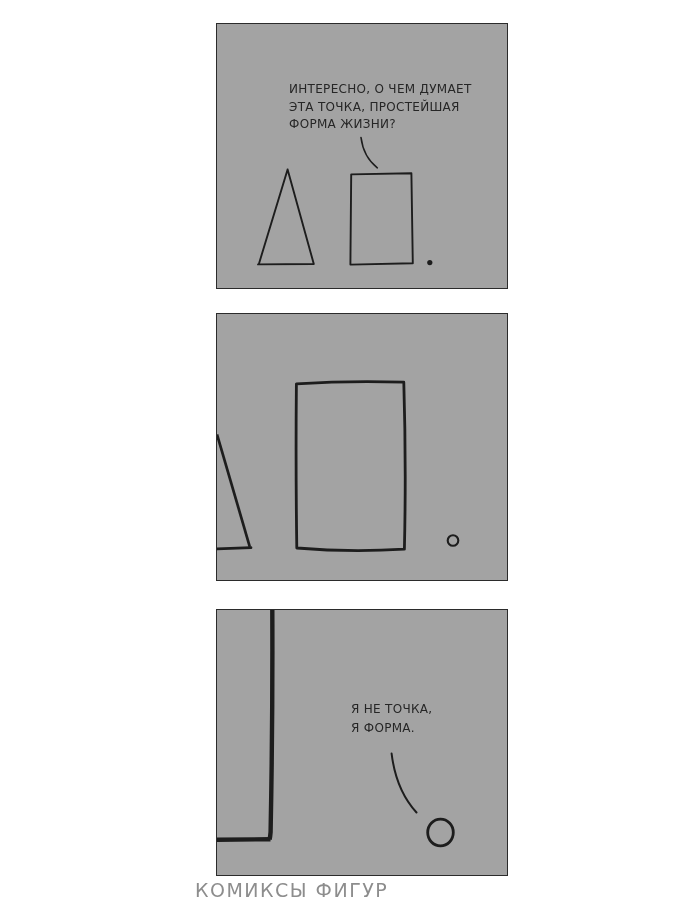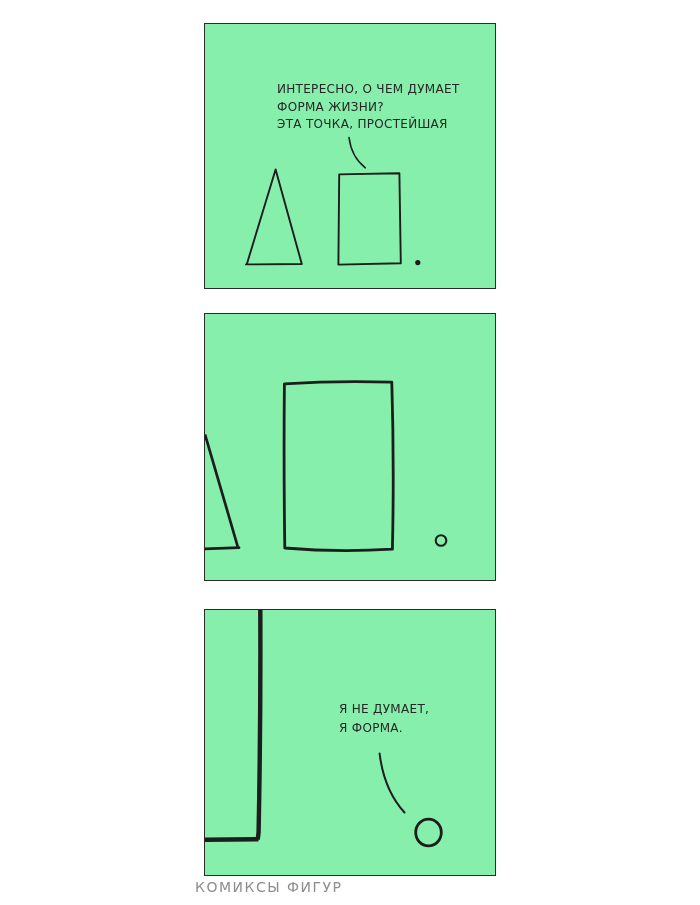--- a/index.html
+++ b/index.html
@@ -9,57 +9,57 @@
     font-family: "DejaVu Sans", sans-serif;
     overflow: hidden;
   }
   .page {
     position: relative;
     width: 700px; height: 905px;
     background: #ffffff;
   }
   .panel {
     position: absolute;
-    left: 204px;
+    left: 216px;
     width: 290px;
     border: 1.5px solid #2b2b2b;
-    background: #86efac;
+    background: #a3a3a3;
   }
   .panel svg { position: absolute; left: 0; top: 0; display: block; }
   #panel1 { top: 23px;  height: 264px; }
   #panel2 { top: 313px; height: 266px; }
   #panel3 { top: 609px; height: 265px; }
   .speech {
     position: absolute;
     color: #262626;
     font-size: 12px;
     letter-spacing: 0.3px;
     white-space: nowrap;
   }
   .speech.p1 { left: 72px; top: 57px; line-height: 17.5px; }
   .speech.p3 { left: 134px; top: 90px; line-height: 19px; }
   .caption {
     position: absolute;
     left: 195px; top: 879px;
     color: #8d8d8d;
-    font-size: 14px;
+    font-size: 19px;
     letter-spacing: 1.5px;
     white-space: nowrap;
   }
 </style>
 </head>
 <body>
 
 <div class="page">
 
   <section class="panel" id="panel1">
     <div class="speech p1">
       <div>ИНТЕРЕСНО, О ЧЕМ ДУМАЕТ</div>
+      <div>ЭТА ТОЧКА, ПРОСТЕЙШАЯ</div>
       <div>ФОРМА ЖИЗНИ?</div>
-      <div>ЭТА ТОЧКА, ПРОСТЕЙШАЯ</div>
     </div>
     <svg width="290" height="264" viewBox="0 0 290 264">
       <path d="M 70.5 145.5 L 42.5 220 L 41.5 239.8 L 96.5 240.2 L 70.5 145.5 Z" fill="none" stroke="#1d1d1d" stroke-width="1.9" stroke-linejoin="round" transform="translate(0,0)" visibility="hidden"></path>
       <path d="M 70.6 145.5 L 41.8 240.2 M 41 240.4 L 96.8 240.0 L 70.6 145.5" fill="none" stroke="#1d1d1d" stroke-width="1.9" stroke-linejoin="round" stroke-linecap="round"></path>
       <path d="M 134.2 150.4 L 194.4 149.3 L 195.8 239.3 L 133.4 240.6 Z" fill="none" stroke="#1d1d1d" stroke-width="1.9" stroke-linejoin="round"></path>
       <circle cx="212.8" cy="238.6" r="2.6" fill="#1d1d1d"></circle>
       <path d="M 144 113.5 Q 146.5 133 160.3 143.8" fill="none" stroke="#1d1d1d" stroke-width="1.6" stroke-linecap="round"></path>
     </svg>
   </section>
 
@@ -67,21 +67,21 @@
     <svg width="290" height="266" viewBox="0 0 290 266">
       <path d="M 0 120.5 L 32.8 232.8" fill="none" stroke="#1d1d1d" stroke-width="2.7" stroke-linecap="butt"></path>
       <path d="M 0 234.8 L 34 233.6" fill="none" stroke="#1d1d1d" stroke-width="2.7" stroke-linecap="round"></path>
       <path d="M 79.4 69.8 Q 133 66.5 186.8 68.2 Q 189.3 151 187.4 235.2 Q 132 238.5 79.8 234.0 Q 78.6 152 79.4 69.8 Z" fill="none" stroke="#1d1d1d" stroke-width="2.8" stroke-linejoin="round"></path>
       <circle cx="236" cy="226.5" r="5.3" fill="none" stroke="#1d1d1d" stroke-width="2.1"></circle>
     </svg>
   </section>
 
   <section class="panel" id="panel3">
     <div class="speech p3">
-      <div>Я НЕ ДУМАЕТ,</div>
+      <div>Я НЕ ТОЧКА,</div>
       <div>Я ФОРМА.</div>
     </div>
     <svg width="290" height="265" viewBox="0 0 290 265">
       <path d="M 55.3 0 Q 55.8 110 53.6 222 Q 53.2 227 52.6 229.5" fill="none" stroke="#1d1d1d" stroke-width="4.4" stroke-linecap="butt"></path>
       <path d="M 0 229.8 L 53.5 229.2" fill="none" stroke="#1d1d1d" stroke-width="4.4" stroke-linecap="butt"></path>
       <path d="M 174.6 143.5 Q 179 180 199.5 202.5" fill="none" stroke="#1d1d1d" stroke-width="2" stroke-linecap="round"></path>
       <ellipse cx="223.5" cy="222.5" rx="12.8" ry="13.4" fill="none" stroke="#1d1d1d" stroke-width="2.8"></ellipse>
     </svg>
   </section>
 

